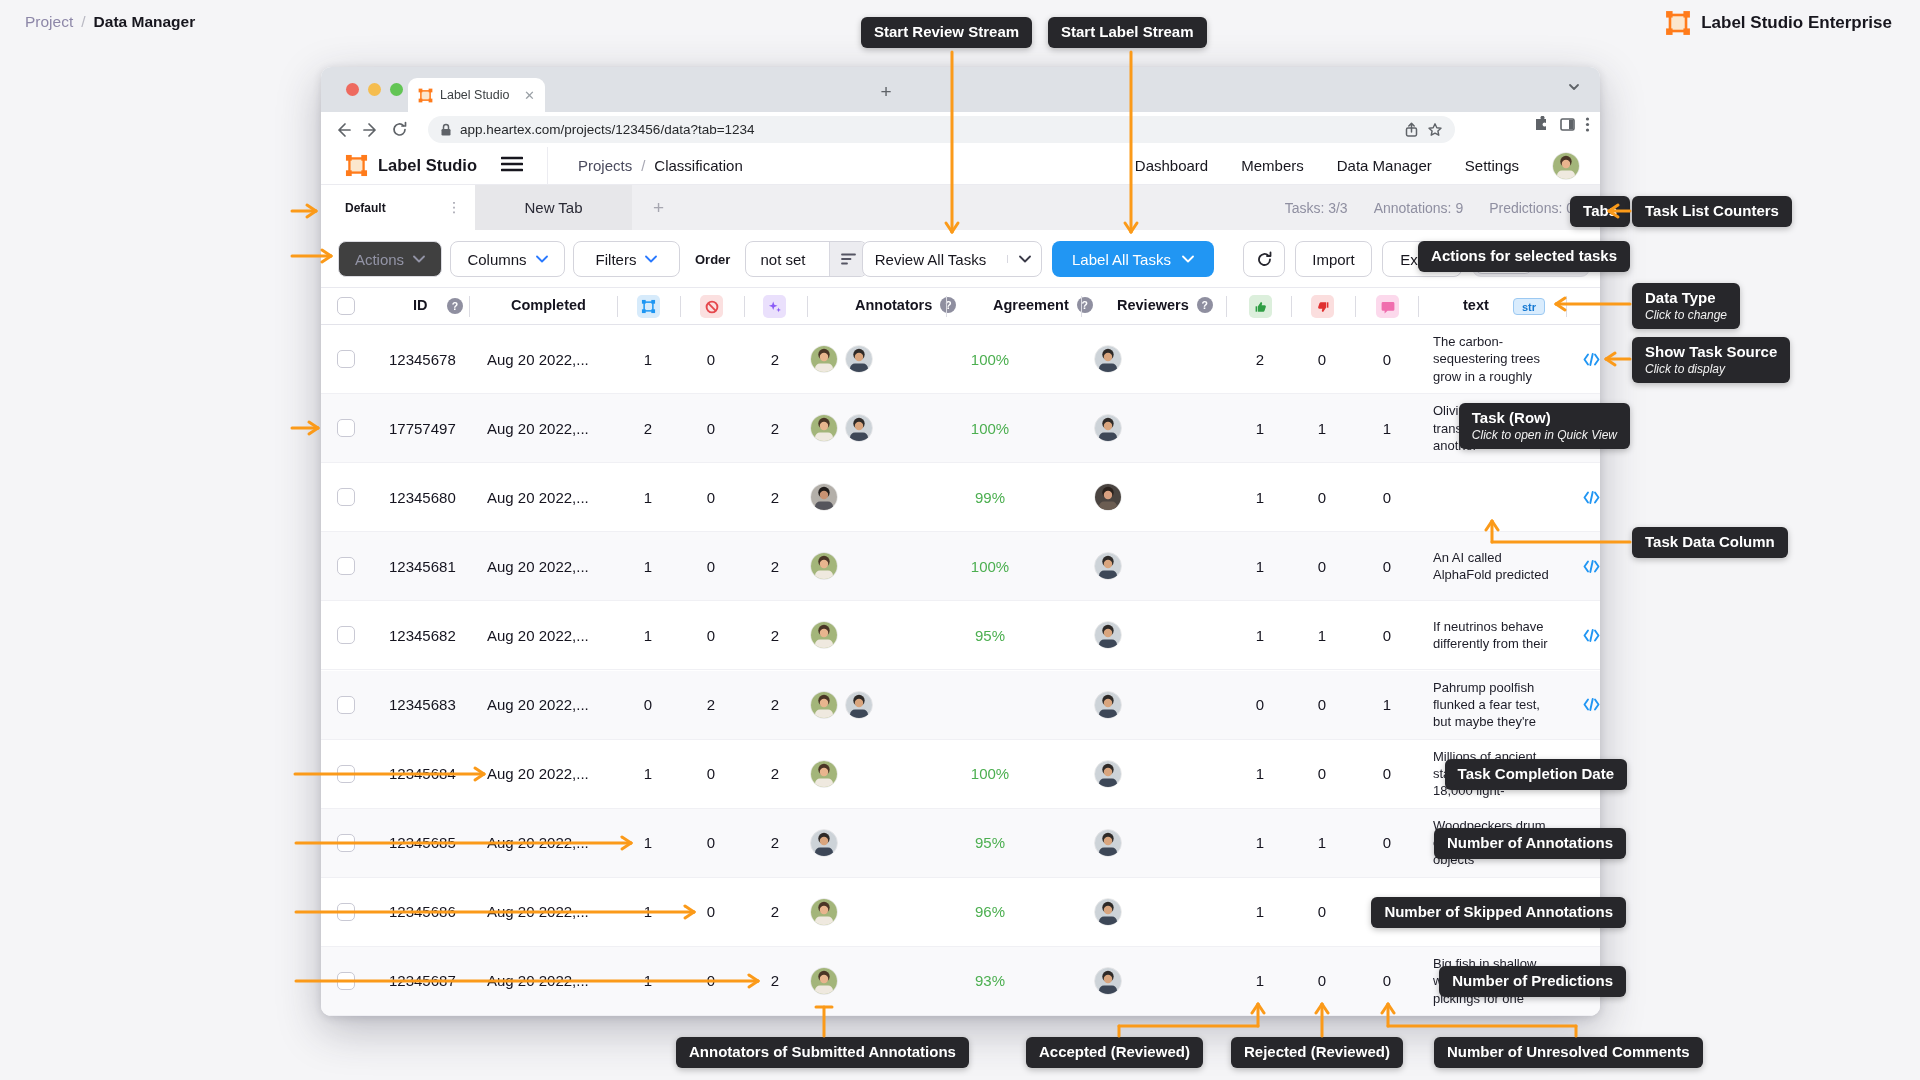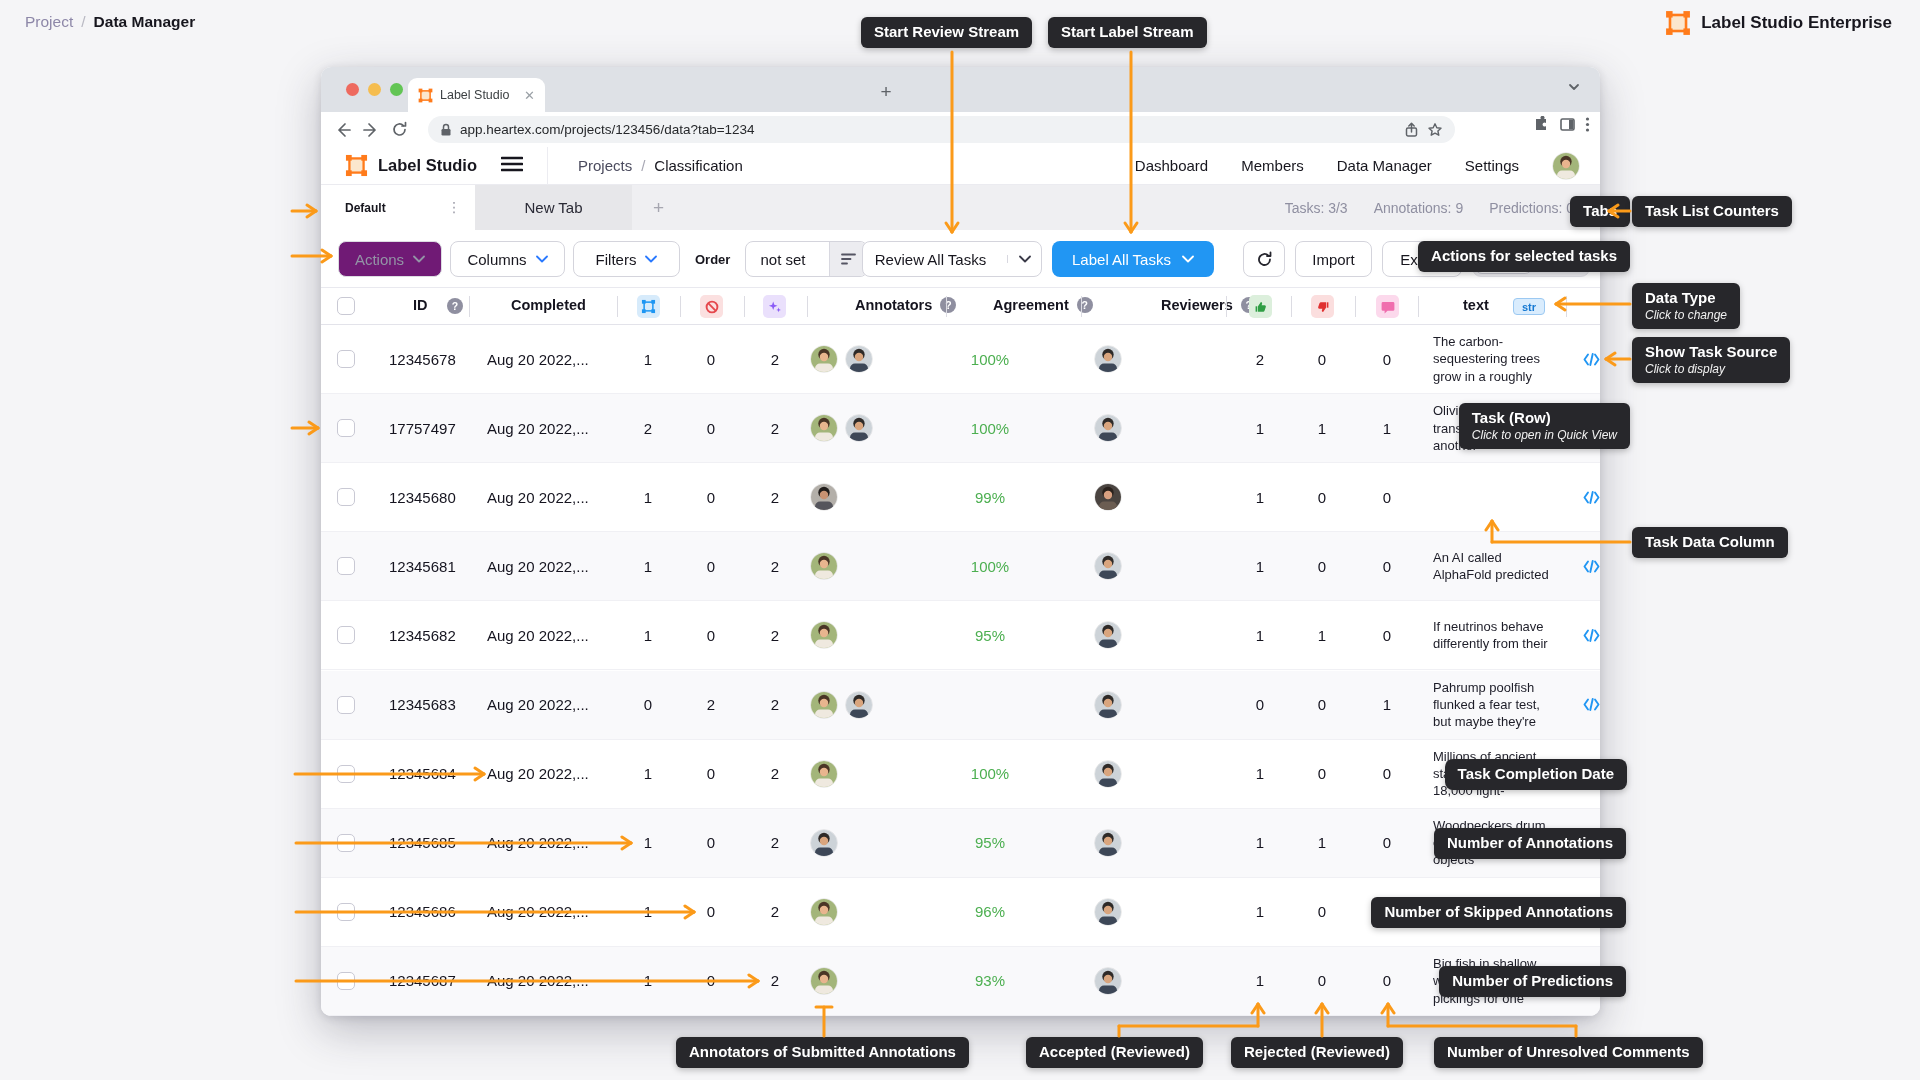--- a/index.html
+++ b/index.html
@@ -42,21 +42,21 @@
   .views-row { position:absolute; left:0; top:118px; width:100%; height:45px; background:#efeff2; }
   .view-tab-active { position:absolute; left:0; top:0; width:154px; height:45px; background:#fff; display:flex; align-items:center; }
   .view-tab-active .lbl { font-size:12px; font-weight:600; color:#17161e; margin-left:24px; }
   .tab-dots { position:absolute; right:14px; color:#9a9aa6; font-size:14px; letter-spacing:0; line-height:5px; }
   .view-tab { position:absolute; left:154px; top:0; width:157px; height:45px; background:#e7e7ea; display:flex; align-items:center; justify-content:center; font-size:15px; color:#2a2a35; }
   .add-view { position:absolute; left:332px; top:12px; color:#a6a6b0; font-size:19px; }
   .counters { position:absolute; right:26px; top:0; height:45px; display:flex; align-items:center; gap:26px; font-size:14px; color:#8f8fa1; }
 
   .toolbar { position:absolute; left:0; top:163px; width:100%; height:58px; background:#fff; border-bottom:1px solid #e9e9ef; }
   .tbtn { position:absolute; top:11px; height:36px; border:1px solid #d4d4dc; border-radius:8px; background:#fff; display:flex; align-items:center; justify-content:center; gap:9px; font-size:15px; color:#17161e; }
-  .tbtn.disabled { background:#701a75; color:#9394a6; border-color:#dcdce2; }
+  .tbtn.disabled { background:#404040; color:#9394a6; border-color:#dcdce2; }
   .order-lbl { position:absolute; top:22px; left:374px; font-size:13px; font-weight:700; color:#17161e; }
   .chev { display:inline-block; }
   .split-chev { border-left:1px solid #d8d8e0; width:34px; display:flex; align-items:center; justify-content:center; }
   .blue-btn { position:absolute; top:11px; left:731px; width:162px; height:36px; background:#2196f3; border-radius:8px; color:#fff; font-size:15px; font-weight:500; display:flex; align-items:center; justify-content:center; gap:11px; border:none; }
   .listgrid { position:absolute; top:11px; left:1151px; width:118px; height:36px; background:#ececf0; border:1px solid #e0e0e6; border-radius:9px; display:flex; align-items:center; padding:2px; }
   .lg-list { width:57px; height:30px; background:#fff; border:1px solid #c9c9d2; border-radius:7px; display:flex; align-items:center; justify-content:center; font-size:15px; font-weight:500; color:#17161e; }
   .lg-grid { flex:1; text-align:center; font-size:15px; color:#8f90a2; }
 
   
   .thead { position:absolute; left:0; top:221px; width:100%; height:37px; background:#fff; border-bottom:1px solid #e3e3ea; }
@@ -333,21 +333,21 @@
       <div class="th-label" style="left:510px;">
         <span>Annotators</span>
           <span class="help">?</span>
       </div>
       <div class="th-div" style="left:625px;"></div>
       <div class="th-label" style="left:648px;">
         <span>Agreement</span>
           <span class="help">?</span>
       </div>
       <div class="th-div" style="left:760px;"></div>
-      <div class="th-label" style="left:816px;align-items:flex-end;">
+      <div class="th-label" style="left:772px;align-items:flex-end;">
         <span>Reviewers</span>
           <span class="help">?</span>
       </div>
       <div class="th-div" style="left:905px;"></div>
       <div class="col-ic" style="left:928px; background:#dcefdc;">
         <svg width="14" height="14" viewBox="0 0 14 14">
             <path d="M4 6.3 L6.9 1.9 c.9.1 1.5.9 1.2 1.8 L7.6 5.3 h3 c.9 0 1.5.9 1.2 1.7 l-1.3 3.7 c-.2.6-.8 1-1.4 1 H4 Z" fill="#2f9e44"></path>
             <rect x="1.6" y="6.3" width="1.7" height="5.4" fill="#2f9e44"></rect>
           </svg>
       </div>
@@ -821,21 +821,21 @@
       <div class="callout" style="right: 290px; top: 196px;">
         <span class="t">Tabs</span>
       </div>
       <div class="callout" style="right: 290px; top: 241px;">
         <span class="t">Actions for selected tasks</span>
       </div>
       <div class="callout" style="right: 290px; top: 403px;">
         <span class="t">Task (Row)</span>
         <span class="s">Click to open in Quick View</span>
       </div>
-      <div class="callout" style="right: 293px; top: 759px; border-radius: 8px;">
+      <div class="callout" style="right: 293px; top: 759px;">
         <span class="t">Task Completion Date</span>
       </div>
       <div class="callout" style="right: 294px; top: 828px;">
         <span class="t">Number of Annotations</span>
       </div>
       <div class="callout" style="right: 294px; top: 897px;">
         <span class="t">Number of Skipped Annotations</span>
       </div>
       <div class="callout" style="right: 294px; top: 966px;">
         <span class="t">Number of Predictions</span>

